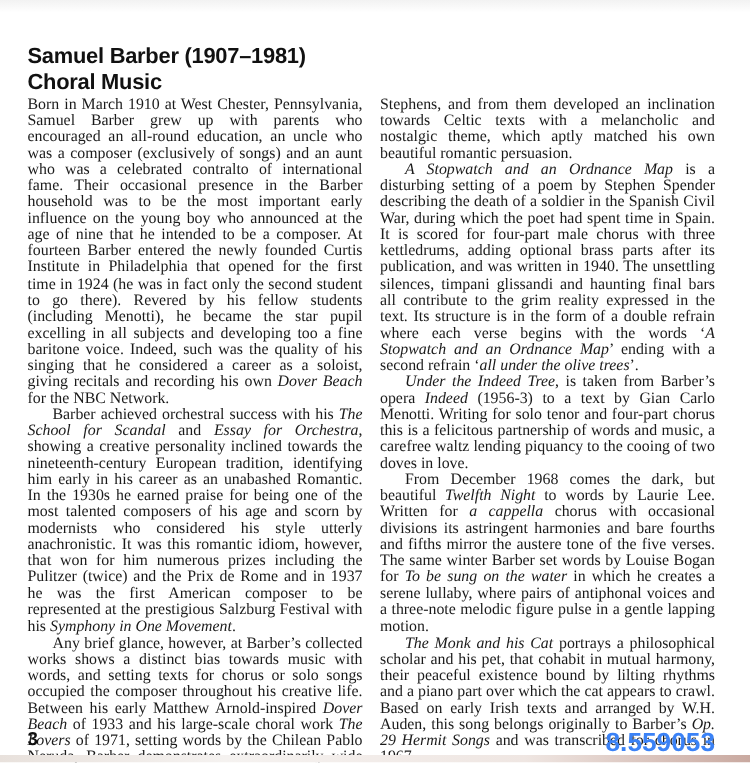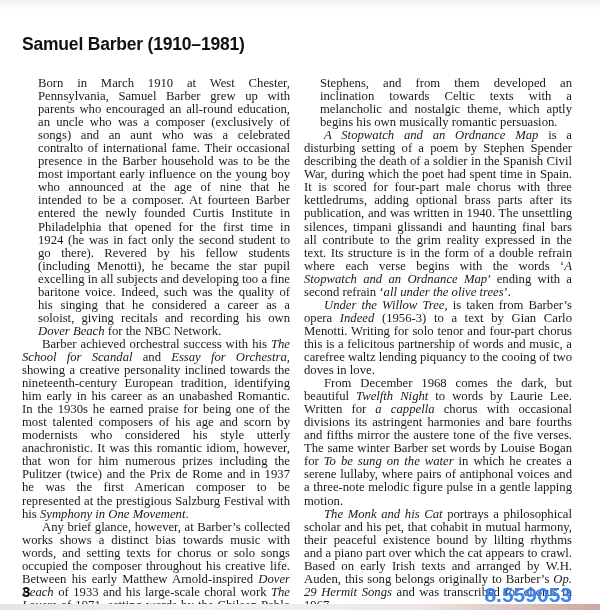--- a/index.html
+++ b/index.html
@@ -25,51 +25,52 @@
     .header .title { font-size: 17.5px; line-height: 21px; letter-spacing: -0.2px; }
     .header .subtitle { font-size: 17.5px; line-height: 21px; letter-spacing: -0.2px; }
     .column {
       position: absolute; top: 77px; width: 268px;
       font-size: 12.7px; line-height: 13.05px;
       text-align: justify;
     }
     .col-left { left: 22px; }
     .col-right { left: 304px; top: 77px; }
     .para { margin: 0; text-indent: 20px; }
-    .para.no-indent { text-indent: 0; margin-left: 16px; }
+    .para.no-indent { text-indent: 0; }
     .para em { }
     .page-number {
       position: absolute; left: 22px; top: 583px;
       font-family: "Liberation Sans", "DejaVu Sans", sans-serif;
       font-weight: bold; font-size: 15px; color: #111;
     }
     .catalogue-number {
       position: absolute; right: 28px; top: 583px;
       font-family: "Liberation Sans", "DejaVu Sans", sans-serif;
       font-weight: bold; font-size: 21px; color: #3b82f6;
     }
   </style>
 </head>
 <body>
 
 <div class="page-top-shade"></div>
 
 <div class="header">
-  <div class="title">Samuel Barber (1910–1981)</div>
+  <div class="title">Samuel Barber (1907–1981)</div>
+  <div class="subtitle">Choral Music</div>
 </div>
 
 <div class="column col-left">
     <p class="para no-indent"><span>Born in March 1910 at West Chester, Pennsylvania, Samuel Barber grew up with parents who encouraged an all-round education, an uncle who was a composer (exclusively of songs) and an aunt who was a celebrated contralto of international fame. Their occasional presence in the Barber household was to be the most important early influence on the young boy who announced at the age of nine that he intended to be a composer. At fourteen Barber entered the newly founded Curtis Institute in Philadelphia that opened for the first time in 1924 (he was in fact only the second student to go there). Revered by his fellow students (including Menotti), he became the star pupil excelling in all subjects and developing too a fine baritone voice. Indeed, such was the quality of his singing that he considered a career as a soloist, giving recitals and recording his own </span><em>Dover Beach</em><span> for the NBC Network.</span></p>
     <p class="para"><span>Barber achieved orchestral success with his </span><em>The School for Scandal</em><span> and </span><em>Essay for Orchestra</em><span>, showing a creative personality inclined towards the nineteenth-century European tradition, identifying him early in his career as an unabashed Romantic. In the 1930s he earned praise for being one of the most talented composers of his age and scorn by modernists who considered his style utterly anachronistic. It was this romantic idiom, however, that won for him numerous prizes including the Pulitzer (twice) and the Prix de Rome and in 1937 he was the first American composer to be represented at the prestigious Salzburg Festival with his </span><em>Symphony in One Movement</em><span>.</span></p>
     <p class="para"><span>Any brief glance, however, at Barber’s collected works shows a distinct bias towards music with words, and setting texts for chorus or solo songs occupied the composer throughout his creative life. Between his early Matthew Arnold-inspired </span><em>Dover Beach</em><span> of 1933 and his large-scale choral work </span><em>The Lovers</em><span> of 1971, setting words by the Chilean Pablo Neruda, Barber demonstrates extraordinarily wide literary interests. In particular he sought out English and Irish writers, notably James Joyce and the Anglo-Irish James</span></p>
   </div>
 <div class="column col-right">
-    <p class="para no-indent"><span>Stephens, and from them developed an inclination towards Celtic texts with a melancholic and nostalgic theme, which aptly begins his own musically romantic persuasion.</span></p>
+    <p class="para no-indent"><span>Stephens, and from them developed an inclination towards Celtic texts with a melancholic and nostalgic theme, which aptly matched his own beautiful romantic persuasion.</span></p>
     <p class="para"><em>A Stopwatch and an Ordnance Map</em><span> is a disturbing setting of a poem by Stephen Spender describing the death of a soldier in the Spanish Civil War, during which the poet had spent time in Spain. It is scored for four-part male chorus with three kettledrums, adding optional brass parts after its publication, and was written in 1940. The unsettling silences, timpani glissandi and haunting final bars all contribute to the grim reality expressed in the text. Its structure is in the form of a double refrain where each verse begins with the words ‘</span><em>A Stopwatch and an Ordnance Map</em><span>’ ending with a second refrain ‘</span><em>all under the olive trees</em><span>’.</span></p>
-    <p class="para"><em>Under the Willow Tree</em><span>, is taken from Barber’s opera </span><em>Indeed</em><span> (1956-3) to a text by Gian Carlo Menotti. Writing for solo tenor and four-part chorus this is a felicitous partnership of words and music, a carefree waltz lending piquancy to the cooing of two doves in love.</span></p>
+    <p class="para"><em>Under the Indeed Tree</em><span>, is taken from Barber’s opera </span><em>Indeed</em><span> (1956-3) to a text by Gian Carlo Menotti. Writing for solo tenor and four-part chorus this is a felicitous partnership of words and music, a carefree waltz lending piquancy to the cooing of two doves in love.</span></p>
     <p class="para"><span>From December 1968 comes the dark, but beautiful </span><em>Twelfth Night</em><span> to words by Laurie Lee. Written for </span><em>a cappella</em><span> chorus with occasional divisions its astringent harmonies and bare fourths and fifths mirror the austere tone of the five verses. The same winter Barber set words by Louise Bogan for </span><em>To be sung on the water</em><span> in which he creates a serene lullaby, where pairs of antiphonal voices and a three-note melodic figure pulse in a gentle lapping motion.</span></p>
     <p class="para"><em>The Monk and his Cat</em><span> portrays a philosophical scholar and his pet, that cohabit in mutual harmony, their peaceful existence bound by lilting rhythms and a piano part over which the cat appears to crawl. Based on early Irish texts and arranged by W.H. Auden, this song belongs originally to Barber’s </span><em>Op. 29 Hermit Songs</em><span> and was transcribed for chorus in 1967.</span></p>
   </div>
 
 <div class="page-number">3</div>
 <div class="catalogue-number">8.559053</div>
 
 <div class="page-bottom-edge"></div>
 
 </body></html>

